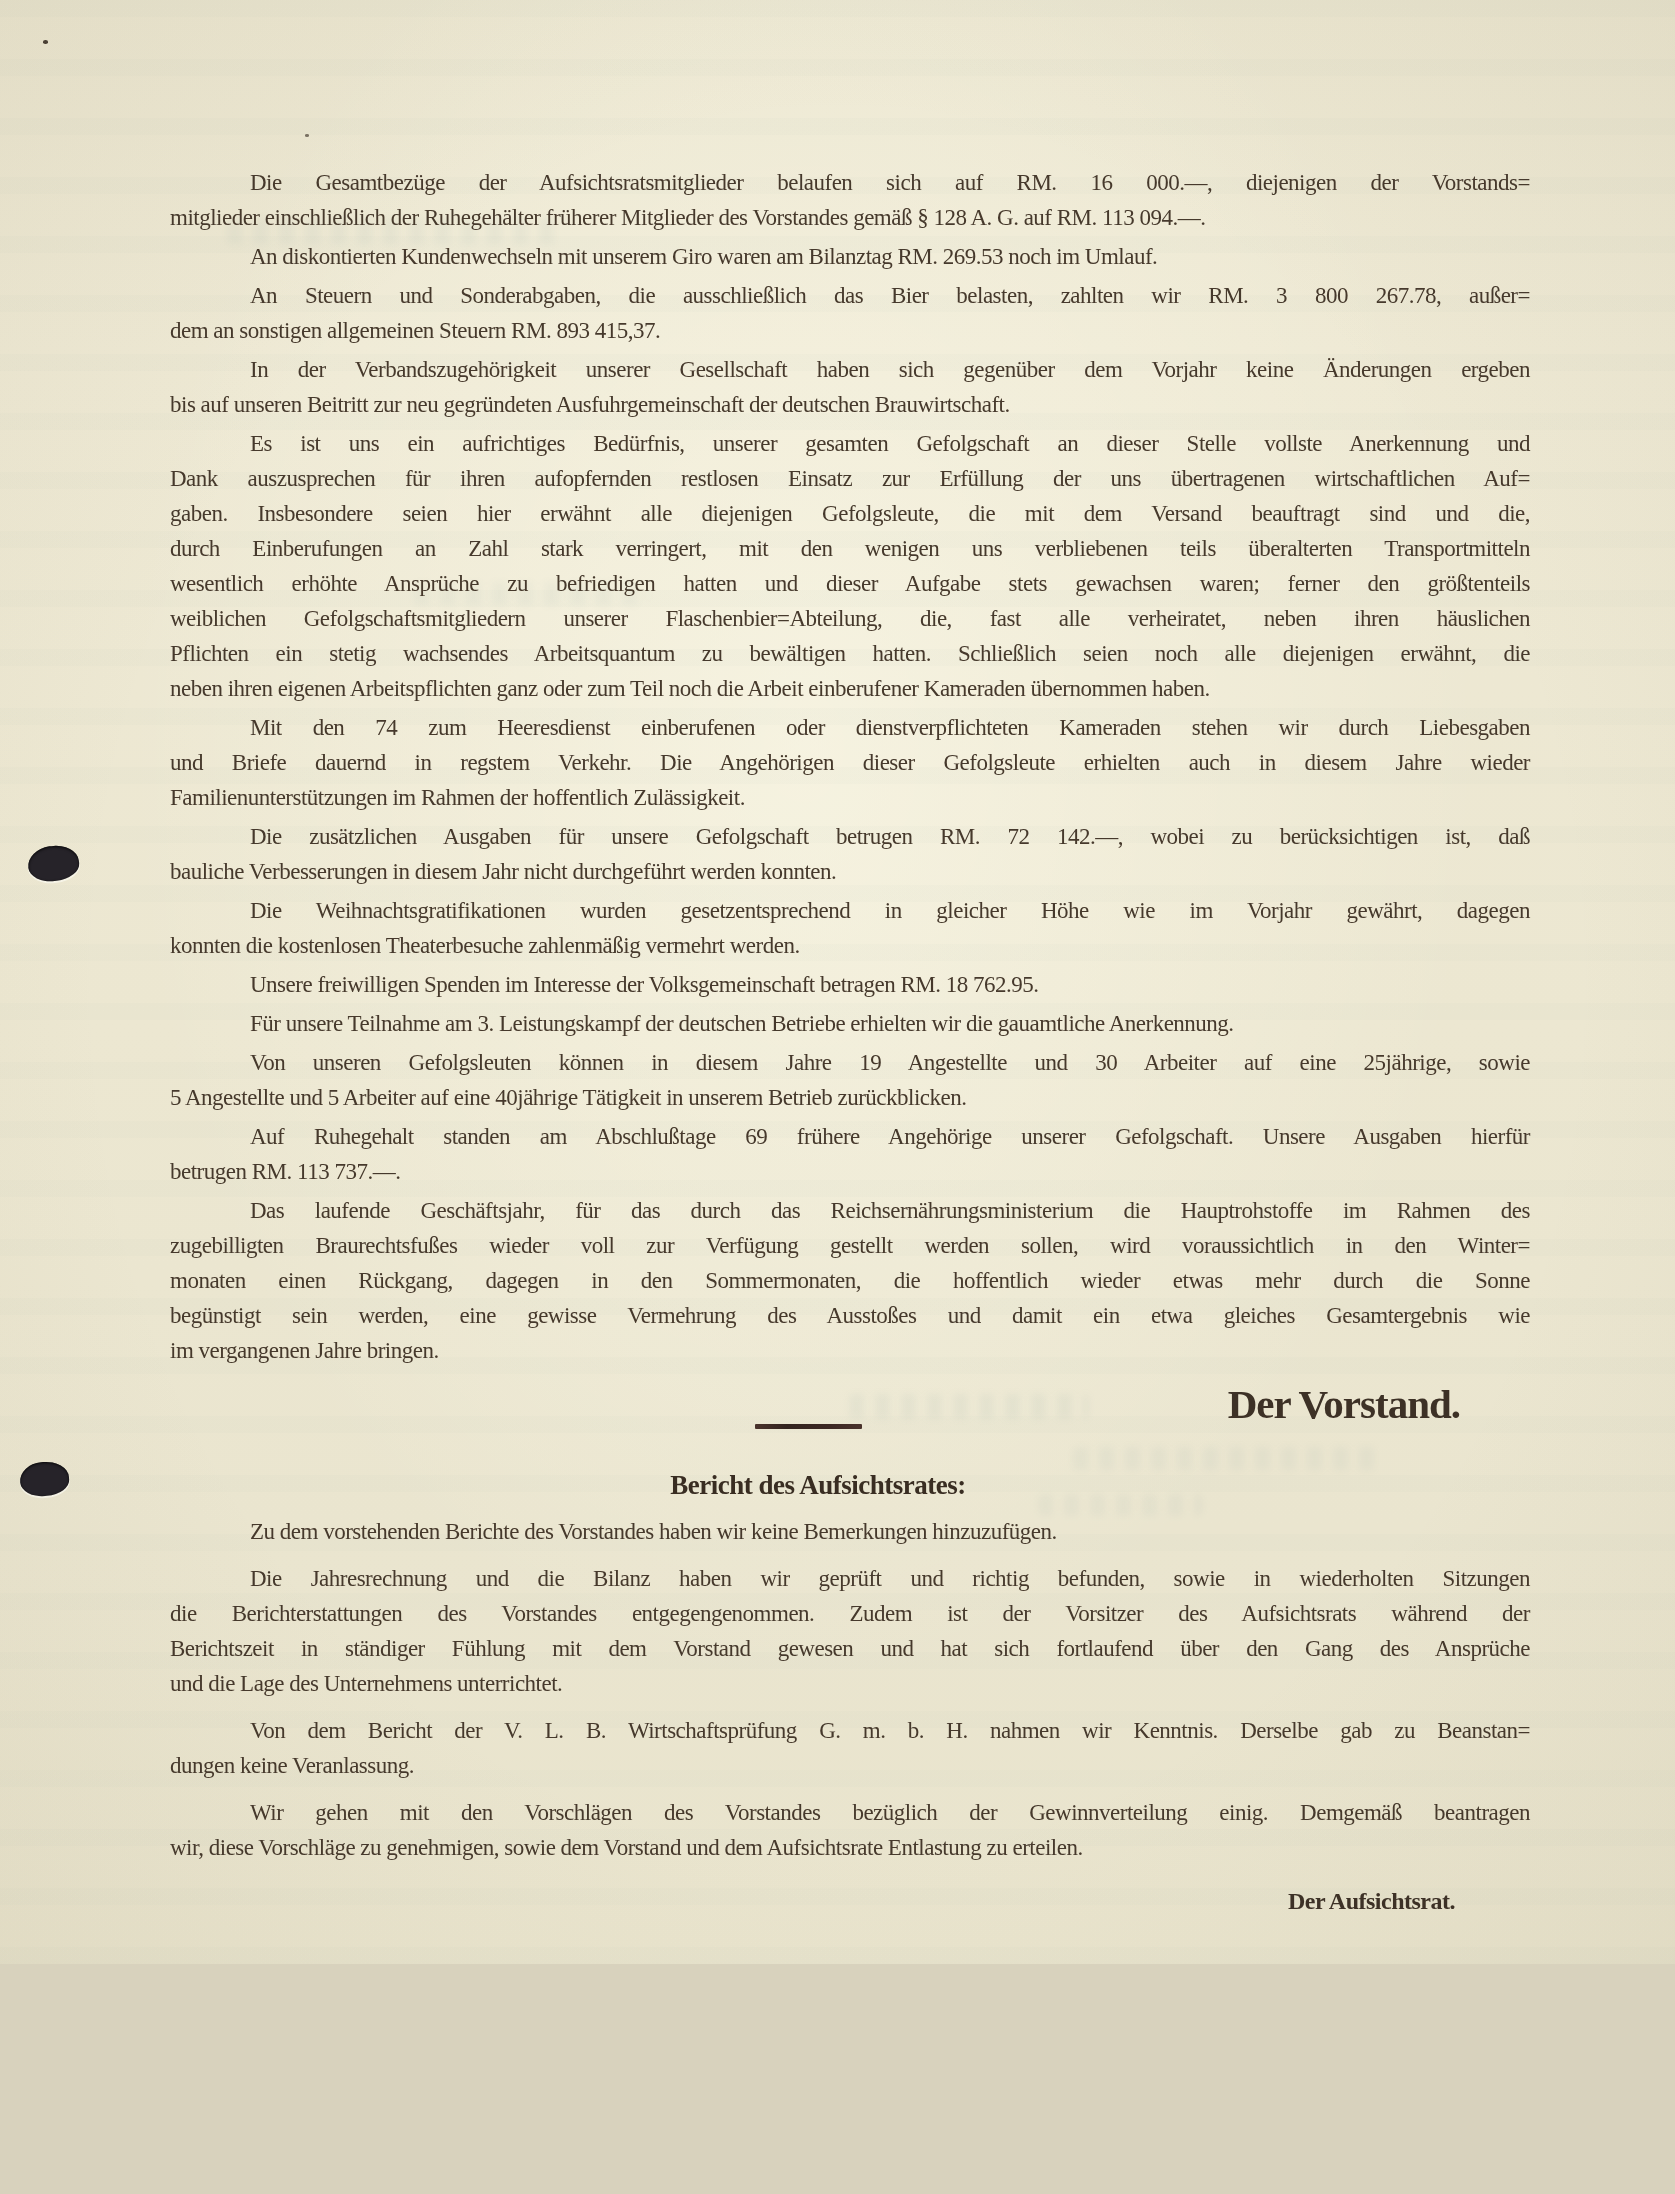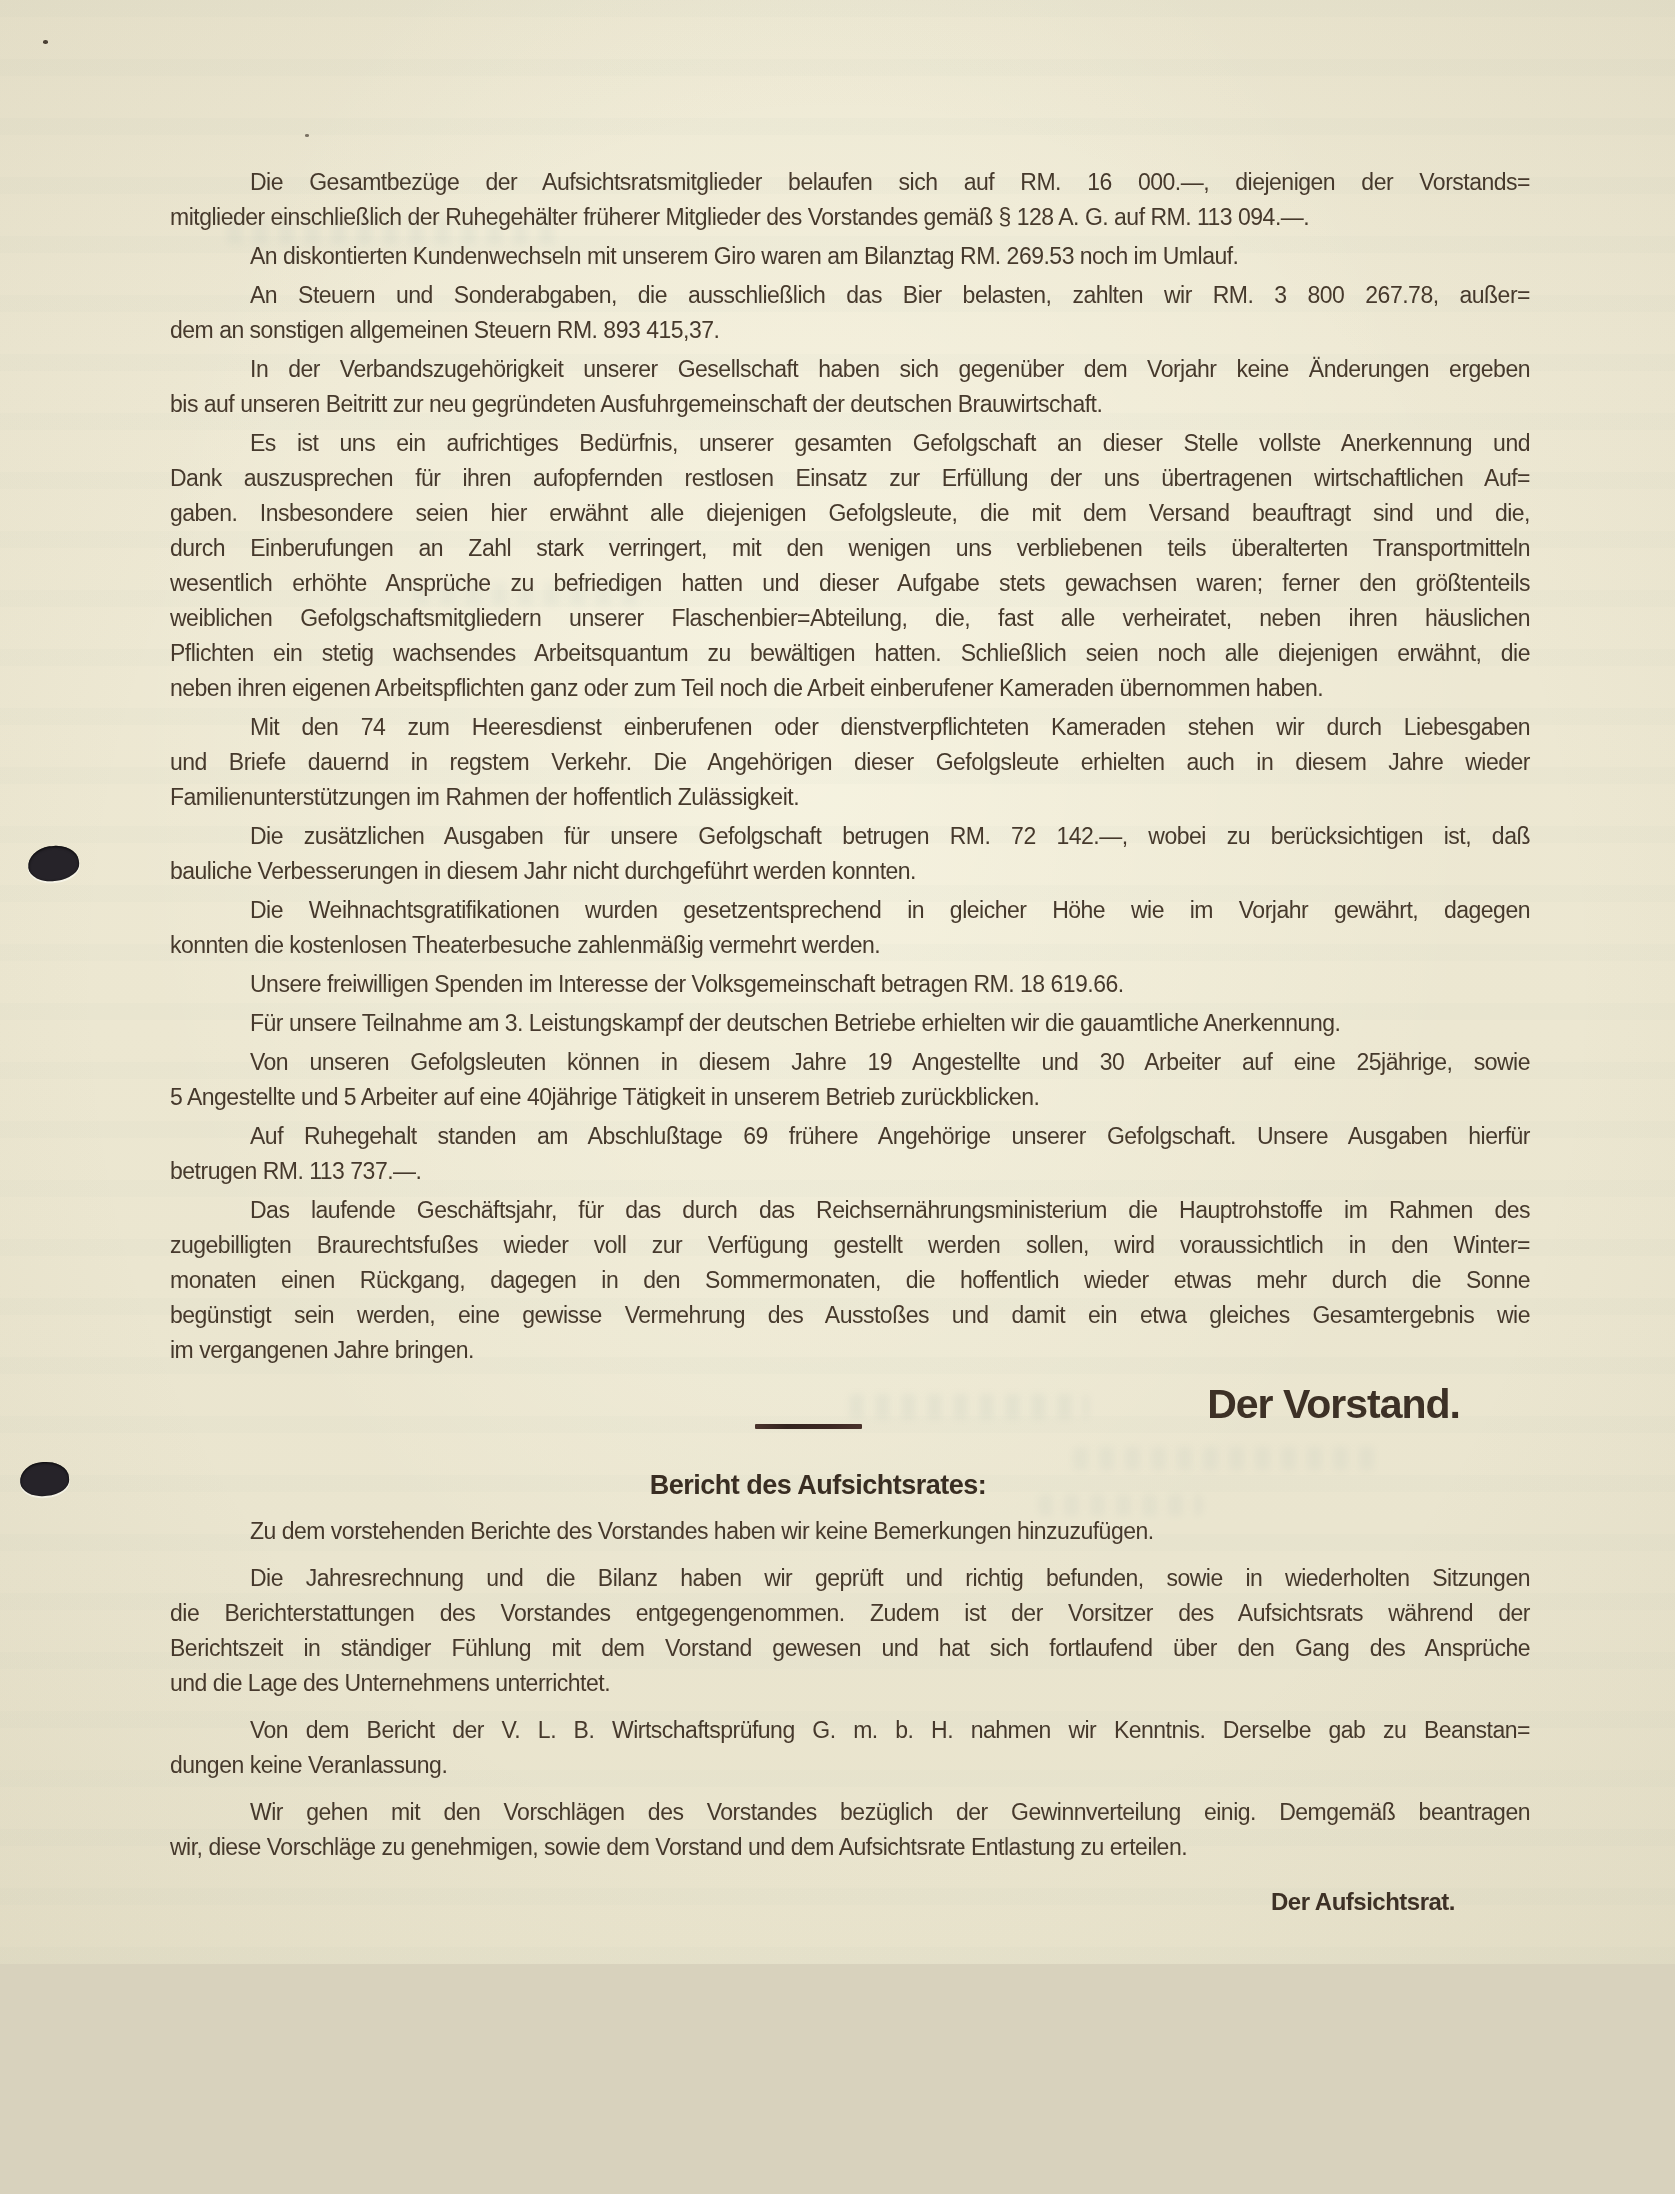--- a/index.html
+++ b/index.html
@@ -3,21 +3,21 @@
 <meta charset="utf-8">
 <style>
   html,body{margin:0;padding:0;background:#d8d2bd;}
   .page{
     position:relative;
     width:1675px;height:1964px;
     background:
       radial-gradient(ellipse at 48% 38%, rgba(255,253,238,0.50) 0%, rgba(255,253,238,0) 55%),
       linear-gradient(180deg,#ebe6d0 0%, #eee9d4 18%, #ece7d1 52%, #eae5cf 78%, #e9e4cd 100%);
     overflow:hidden;
-    font-family:Liberation Sans, sans-serif;
+    font-family:Liberation Serif, serif;
     color:#46392c;
   }
   
   .paper-texture{
     position:absolute;inset:0;
     background:repeating-linear-gradient(180deg,
       rgba(176,192,178,0.05) 0px, rgba(176,192,178,0.05) 17px,
       rgba(0,0,0,0) 17px, rgba(0,0,0,0) 59px);
     pointer-events:none;
   }
@@ -148,21 +148,21 @@
         </div>
         <div class="para">
           <div class="line first jfull">Die zusätzlichen Ausgaben für unsere Gefolgschaft betrugen RM. 72 142.—, wobei zu berücksichtigen ist, daß</div>
           <div class="line last">bauliche Verbesserungen in diesem Jahr nicht durchgeführt werden konnten.</div>
         </div>
         <div class="para">
           <div class="line first jfull">Die Weihnachtsgratifikationen wurden gesetzentsprechend in gleicher Höhe wie im Vorjahr gewährt, dagegen</div>
           <div class="line last">konnten die kostenlosen Theaterbesuche zahlenmäßig vermehrt werden.</div>
         </div>
         <div class="para">
-          <div class="line first last">Unsere freiwilligen Spenden im Interesse der Volksgemeinschaft betragen RM. 18 619.66.</div>
+          <div class="line first last">Unsere freiwilligen Spenden im Interesse der Volksgemeinschaft betragen RM. 18 762.95.</div>
         </div>
         <div class="para">
           <div class="line first last">Für unsere Teilnahme am 3. Leistungskampf der deutschen Betriebe erhielten wir die gauamtliche Anerkennung.</div>
         </div>
         <div class="para">
           <div class="line first jfull">Von unseren Gefolgsleuten können in diesem Jahre 19 Angestellte und 30 Arbeiter auf eine 25jährige, sowie</div>
           <div class="line last">5 Angestellte und 5 Arbeiter auf eine 40jährige Tätigkeit in unserem Betrieb zurückblicken.</div>
         </div>
         <div class="para">
           <div class="line first jfull">Auf Ruhegehalt standen am Abschlußtage 69 frühere Angehörige unserer Gefolgschaft. Unsere Ausgaben hierfür</div>

